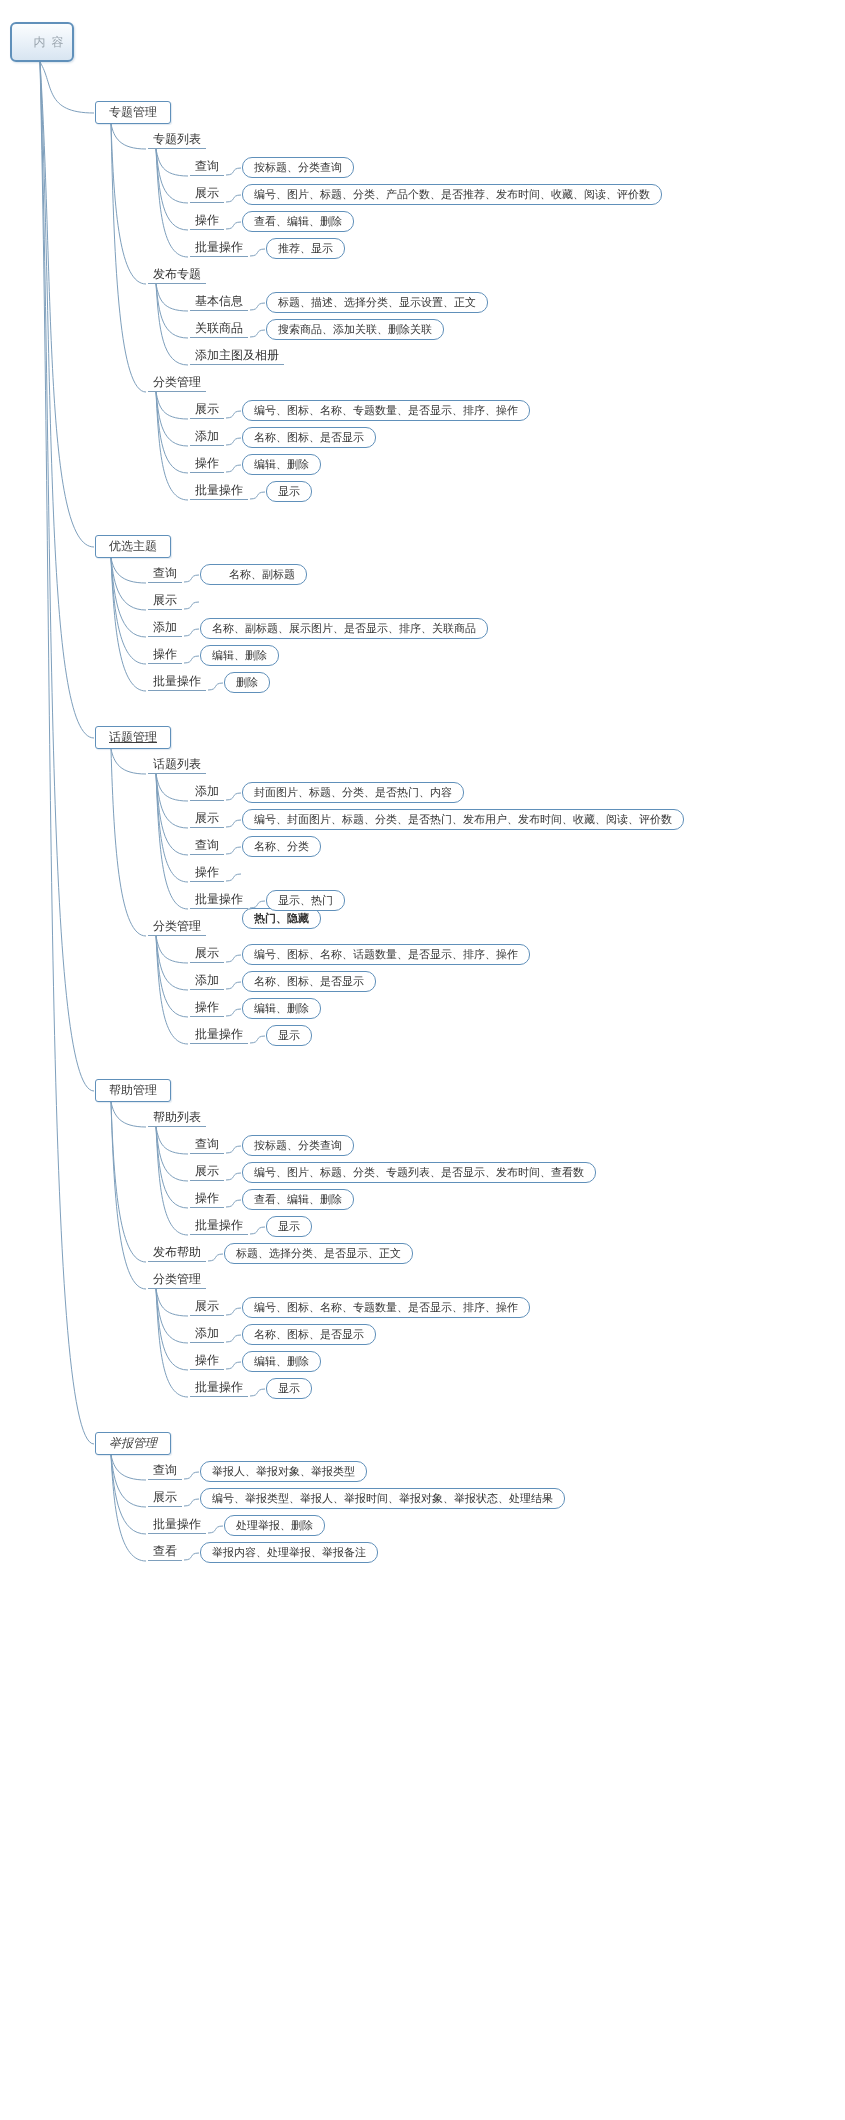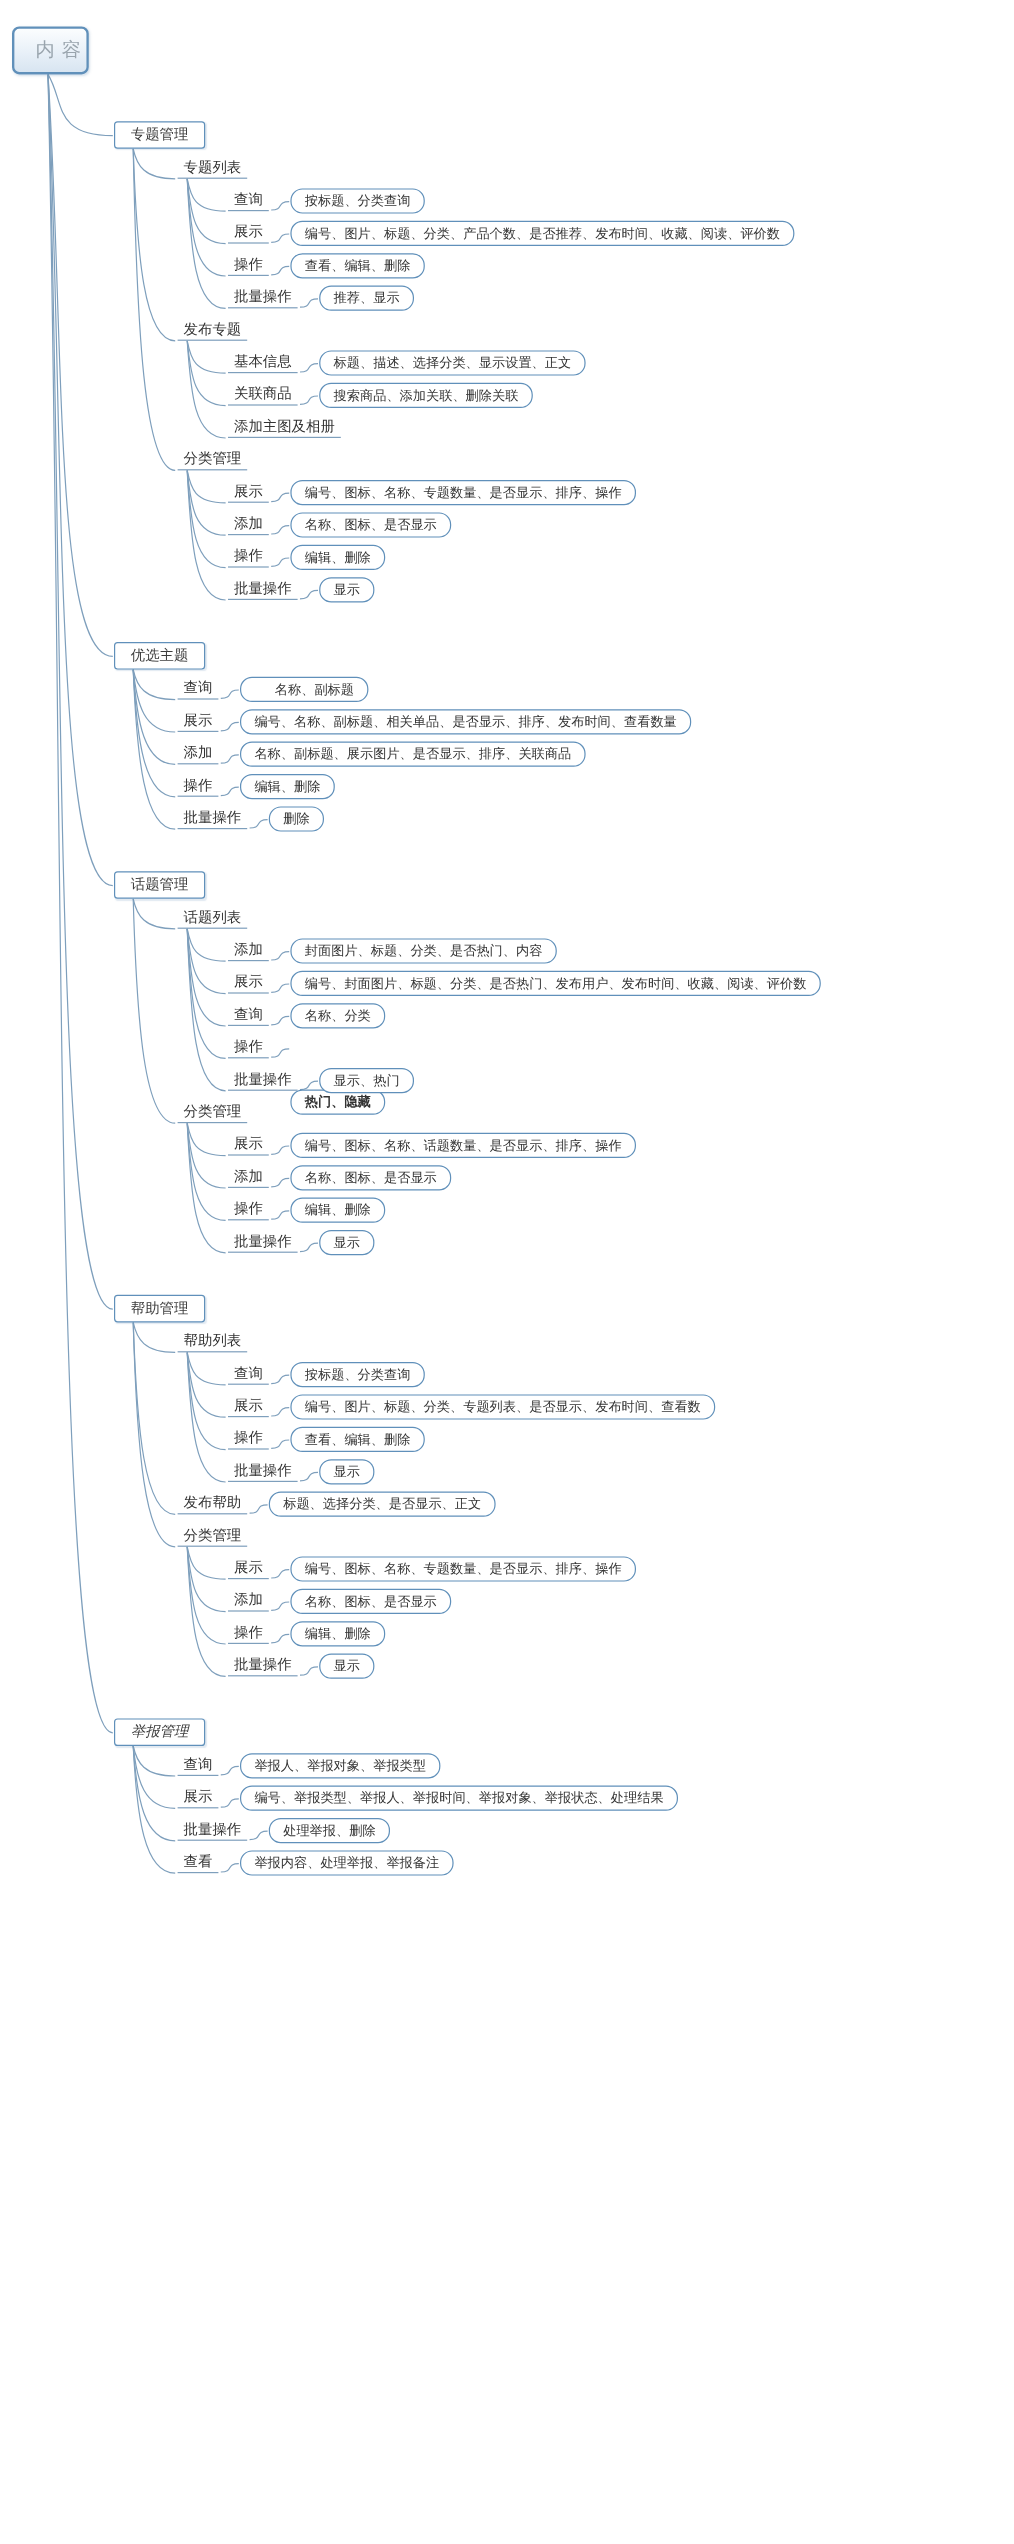--- a/index.html
+++ b/index.html
@@ -7,21 +7,21 @@
     position:relative;width:845px;height:2120px;background:#ffffff;
     font-family:"DejaVu Sans","Liberation Sans",sans-serif;overflow:hidden;
   }
   .canvas svg{position:absolute;left:0;top:0;z-index:0;}
   .canvas svg path{fill:none;stroke:#7e9fbc;stroke-width:1;}
   .node{position:absolute;z-index:1;white-space:nowrap;box-sizing:border-box;}
   .root-node{
     width:64px;height:40px;display:flex;align-items:center;justify-content:center;
     border:2px solid #6090ba;border-radius:6px;
     background:linear-gradient(180deg,#fbfdfe 0%,#e8f0f8 55%,#d8e5f1 100%);
-    color:#99a4ad;font-size:16px;letter-spacing:6px;padding-left:19px;
+    color:#99a4ad;font-size:12px;letter-spacing:6px;padding-left:19px;
     box-shadow:1px 1px 2px rgba(90,135,176,0.25);
   }
   .topic-node{
     height:23px;line-height:21px;padding:0 13px;
     border:1px solid #6090ba;border-radius:3px;background:#fff;
     color:#3c3c3c;font-size:12px;box-shadow:1px 1px 1px rgba(90,135,176,0.18);
   }
   .label-node{
     height:18px;line-height:17px;padding:0 5px;
     border-bottom:1px solid #7e9fbc;color:#333;font-size:12px;background:transparent;
@@ -148,28 +148,27 @@
     <div class="node label-node" style="left: 190px; top: 428px;">添加</div>
     <div class="node leaf-node" style="left: 242px; top: 427px;">名称、图标、是否显示</div>
     <div class="node label-node" style="left: 190px; top: 455px;">操作</div>
     <div class="node leaf-node" style="left: 242px; top: 454px;">编辑、删除</div>
     <div class="node label-node" style="left: 190px; top: 482px;">批量操作</div>
     <div class="node leaf-node" style="left: 266px; top: 481px;">显示</div>
     <div class="node topic-node" style="left: 95px; top: 535px;">优选主题</div>
     <div class="node label-node" style="left: 148px; top: 565px;">查询</div>
     <div class="node leaf-node" style="left: 200px; top: 564px; padding-left: 28px;">名称、副标题</div>
     <div class="node label-node" style="left: 148px; top: 592px;">展示</div>
-    <div class="node leaf-node" style="left: 200px; top: 591px;">编号、名称、副标题、相关单品、是否显示、排序、发布时间、查看数量</div>
     <div class="node label-node" style="left: 148px; top: 619px;">添加</div>
     <div class="node leaf-node" style="left: 200px; top: 618px;">名称、副标题、展示图片、是否显示、排序、关联商品</div>
     <div class="node label-node" style="left: 148px; top: 646px;">操作</div>
     <div class="node leaf-node" style="left: 200px; top: 645px;">编辑、删除</div>
     <div class="node label-node" style="left: 148px; top: 673px;">批量操作</div>
     <div class="node leaf-node" style="left: 224px; top: 672px;">删除</div>
-    <div class="node topic-node" style="left: 95px; top: 726px;">话题管理</div>
+    <div class="node topic-node" style="left: 95px; top: 726px; text-decoration: underline;">话题管理</div>
     <div class="node label-node" style="left: 148px; top: 756px;">话题列表</div>
     <div class="node label-node" style="left: 190px; top: 783px;">添加</div>
     <div class="node leaf-node" style="left: 242px; top: 782px;">封面图片、标题、分类、是否热门、内容</div>
     <div class="node label-node" style="left: 190px; top: 810px;">展示</div>
     <div class="node leaf-node" style="left: 242px; top: 809px;">编号、封面图片、标题、分类、是否热门、发布用户、发布时间、收藏、阅读、评价数</div>
     <div class="node label-node" style="left: 190px; top: 837px;">查询</div>
     <div class="node leaf-node" style="left: 242px; top: 836px;">名称、分类</div>
     <div class="node label-node" style="left: 190px; top: 864px;">操作</div>
     <div class="node leaf-node" style="left: 242px; top: 908px; font-weight: bold;">热门、隐藏</div>
     <div class="node label-node" style="left: 190px; top: 891px;">批量操作</div>

